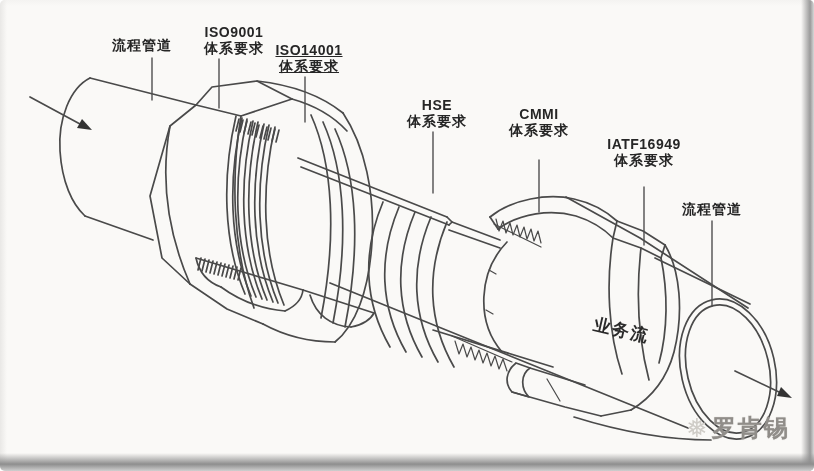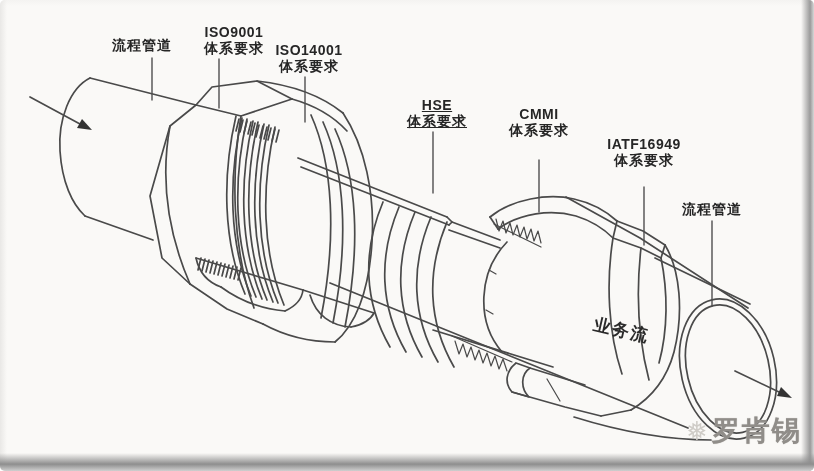--- a/index.html
+++ b/index.html
@@ -37,21 +37,21 @@
     position:absolute;color:#2a2a2a;font-weight:700;font-size:17px;
     letter-spacing:2px;transform:rotate(13deg);white-space:nowrap;
   }
   .watermark{
     position:absolute;display:flex;align-items:center;gap:4px;
   }
   .watermark .wm-icon{
     color:#cfccc7;font-size:26px;line-height:26px;font-weight:400;
   }
   .watermark .wm-text{
-    color:#908d89;font-size:28px;font-weight:700;letter-spacing:2px;
+    color:#908d89;font-size:24px;font-weight:700;letter-spacing:2px;
     text-shadow:0 0 1px #b5b2ae;
   }
 </style>
 </head>
 <body>
 
 <div class="stage">
 
   <svg class="draw" width="814" height="471" viewBox="0 0 814 471">
 
@@ -212,26 +212,26 @@
 
   <div class="label" style="left:142px;top:37px;">
     <span>流程管道</span>
   </div>
 
   <div class="label" style="left:234px;top:24px;">
     <div class="latin">ISO9001</div>
     <div>体系要求</div>
   </div>
 
-  <div class="label" style="left:309px;top:42px;">
+  <div class="label" style="left:309px;top:42px;text-decoration:underline;">
     <div class="latin">ISO14001</div>
     <div>体系要求</div>
   </div>
 
-  <div class="label" style="left:437px;top:97px;text-decoration:underline;">
+  <div class="label" style="left:437px;top:97px;">
     <div class="latin">HSE</div>
     <div>体系要求</div>
   </div>
 
   <div class="label" style="left:539px;top:106px;">
     <div class="latin">CMMI</div>
     <div>体系要求</div>
   </div>
 
   <div class="label" style="left:644px;top:136px;">

